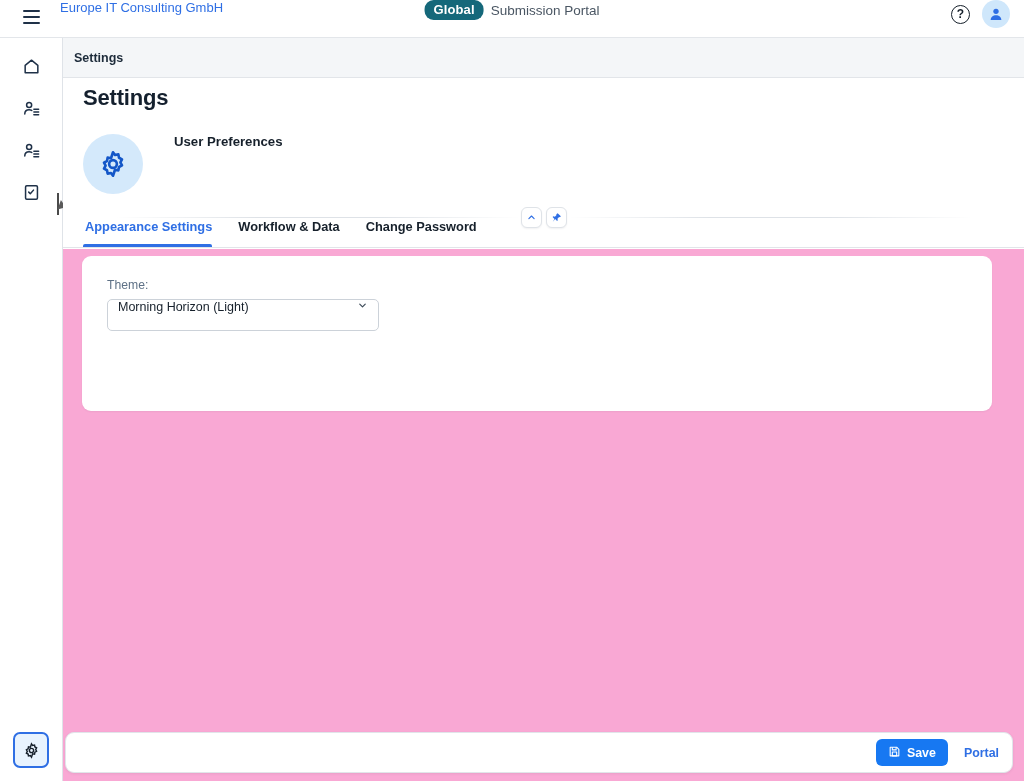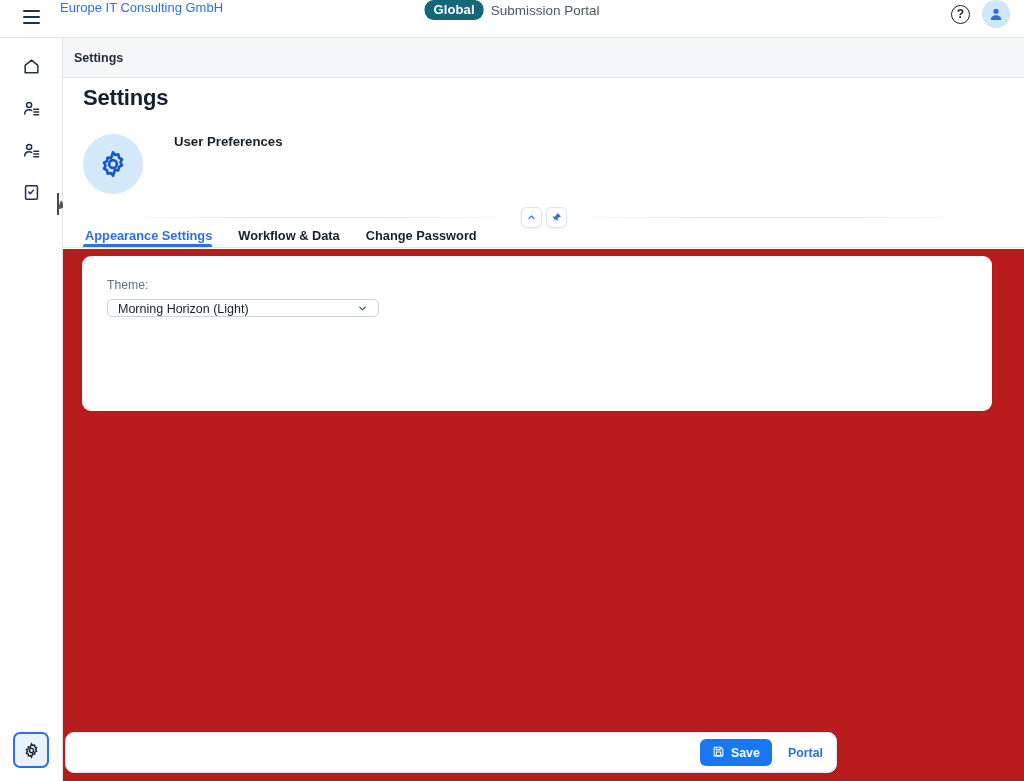--- a/index.html
+++ b/index.html
@@ -123,52 +123,52 @@
     margin: 0 2px; flex: none;
   }
 
   
   #tabs {
     position: absolute; left: 20px; bottom: 0; height: 35px;
     display: flex; align-items: flex-end; gap: 0;
   }
   .tab {
     font-size: 12.8px; font-weight: bold; color: #16202b;
-    padding: 0 13px 4px; cursor: pointer; position: relative;
+    padding: 0 13px 13px; cursor: pointer; position: relative;
   }
   .tab:first-child { padding-left: 2px; }
   .tab.active { color: #2f6fe4; }
   .tab.active::after {
     content: ""; position: absolute; left: 0; right: 13px; bottom: 0;
     height: 3px; background: #2f6fe4; border-radius: 2px 2px 0 0;
   }
   .tab:first-child.active::after { left: 0; }
 
   
   #content-body {
     position: absolute; left: 63px; top: 249px; width: 961px; height: 532px;
-    background: #b91c1c;
+    background: #f9a8d4;
   }
   #settings-card {
     position: absolute; left: 19px; top: 7px; width: 910px; height: 155px;
     background: #ffffff; border-radius: 9px; box-shadow: 0 1px 2px rgba(16,24,40,.05);
   }
   .field-group { position: absolute; left: 25px; }
   .field-label { font-size: 12.2px; color: #5e7186; margin-bottom: 7px; }
   .control {
-    width: 272px; height: 18px; border: 1px solid #ccd2d9; border-radius: 5px;
-    background: #ffffff; display: flex; align-items: flex-end;
+    width: 272px; height: 32px; border: 1px solid #ccd2d9; border-radius: 5px;
+    background: #ffffff; display: flex; align-items: flex-start;
     padding: 0 10px; font-size: 12.5px; color: #16202b; cursor: text;
   }
   .control.select { cursor: pointer; justify-content: space-between; }
   .chev { color: #3e4c5a; font-size: 11px; line-height: 1; }
 
   
   #action-bar {
-    position: absolute; left: 65px; bottom: 8px; width: 772px; height: 41px;
+    position: absolute; left: 65px; bottom: 8px; width: 948px; height: 41px;
     background: #ffffff; border: 1px solid #e1e5ea; border-radius: 9px;
     box-shadow: 0 1px 3px rgba(16,24,40,.07);
     display: flex; align-items: center; justify-content: flex-end; padding-right: 13px; gap: 16px; padding-left: 32px;
   }
   #save-btn {
     display: flex; align-items: center; gap: 6px; background: #1778f2; color: #fff;
     border: none; border-radius: 6px; height: 27px; padding: 0 12px;
     font-size: 12.4px; font-weight: bold; cursor: pointer;
     font-family: "Liberation Sans", sans-serif;
   }

